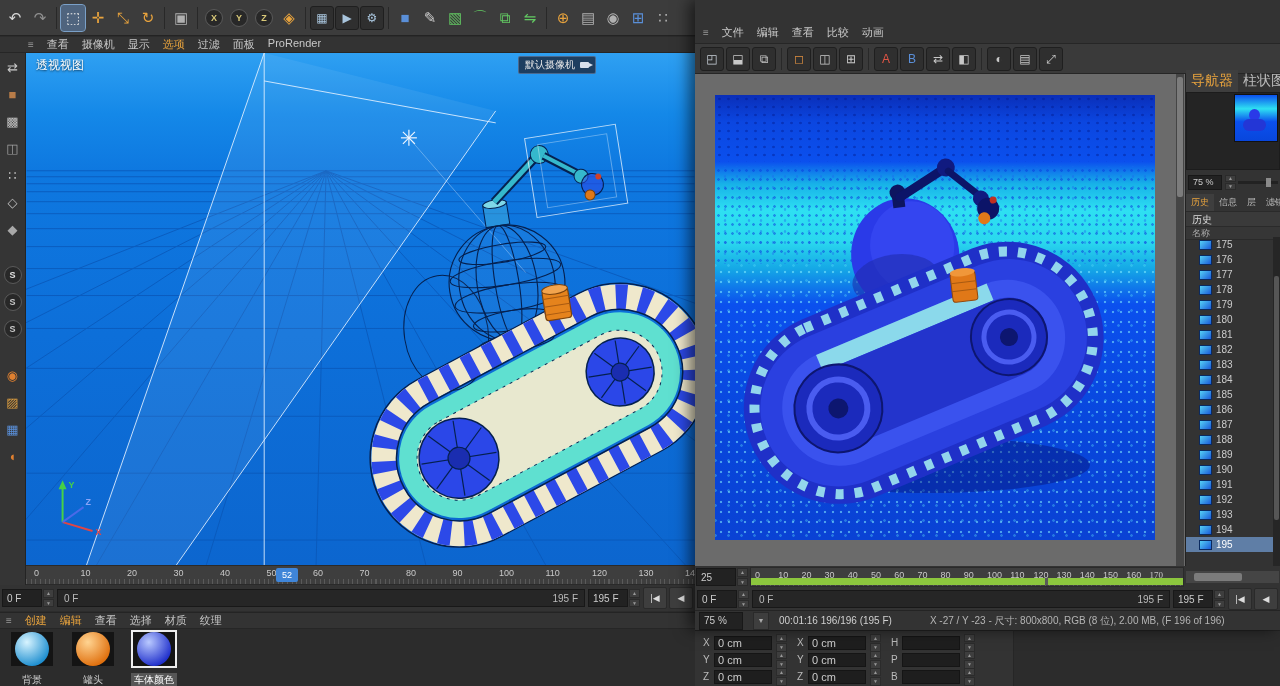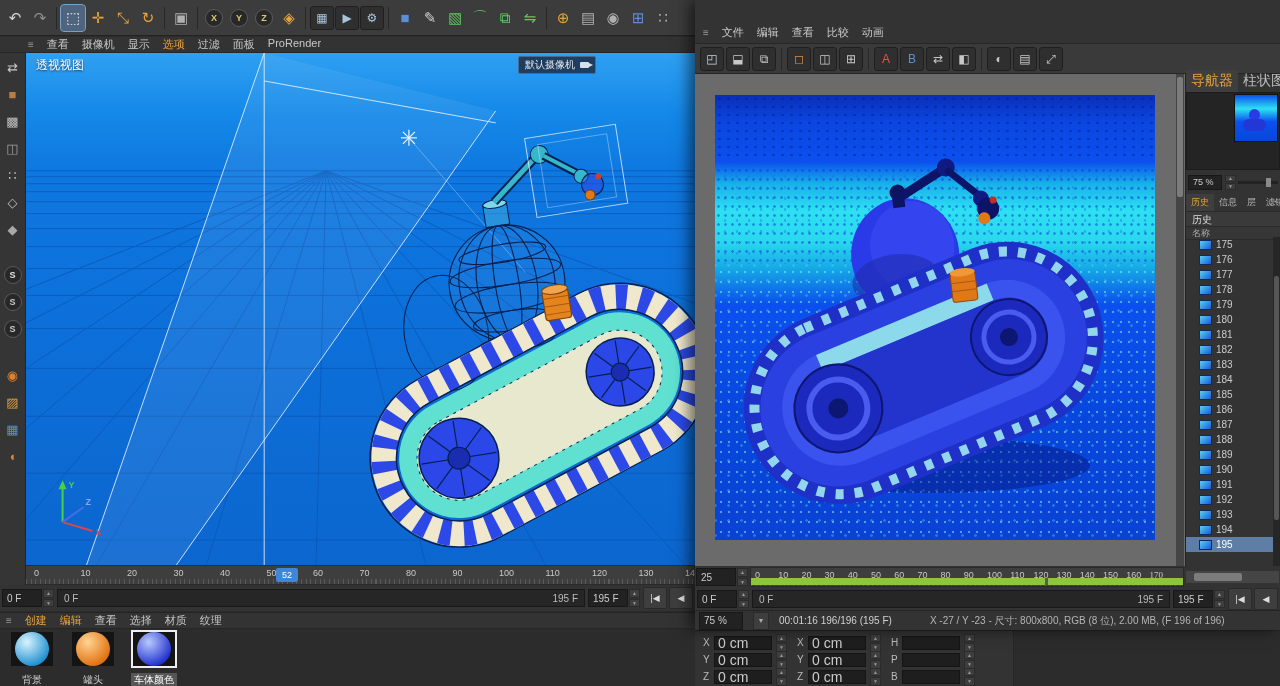--- a/index.html
+++ b/index.html
@@ -70,21 +70,21 @@
   .sphere{width:34px;height:34px;border-radius:50%;}
   .mat-label{font-size:10px;color:#ccc;margin-top:7px;padding:0 3px;white-space:nowrap;}
   .mat.sel .mat-label{background:#565656;color:#fff;}
 
   
   #coords{position:absolute;left:695px;top:630px;width:318px;height:56px;background:#333;border-top:1px solid #222;
     display:flex;gap:10px;padding:4px 8px;box-sizing:border-box;}
   .coord-col{display:flex;flex-direction:column;gap:2px;}
   .coord-row{display:flex;align-items:center;gap:3px;height:15px;}
   .coord-label{width:8px;font-size:10px;color:#bbb;}
-  .coord-input{width:58px;height:14px;background:#1e1e1e;border:1px solid #151515;font-size:14px;color:#ccc;display:flex;align-items:center;padding:0 3px;box-sizing:border-box;}
+  .coord-input{width:58px;height:14px;background:#1e1e1e;border:1px solid #151515;font-size:11px;color:#ccc;display:flex;align-items:center;padding:0 3px;box-sizing:border-box;}
   #br-filler{position:absolute;left:1013px;top:630px;width:267px;height:56px;background:#2c2c2c;border-top:1px solid #222;border-left:1px solid #262626;}
 
   
   #pv{position:absolute;left:695px;top:0;width:585px;height:630px;background:#333;z-index:5;box-shadow:-6px 0 14px rgba(0,0,0,.55);}
   #pv-title{position:absolute;left:0;top:0;right:0;height:22px;background:#191919;display:flex;align-items:center;gap:6px;padding:0 8px;font-size:12px;color:#e2e2e2;}
   .pv-app-icon{width:13px;height:13px;background:linear-gradient(135deg,#6ab0f0,#2050c0);border-radius:2px;flex:none;}
   #pv-menubar{left:0;top:22px;width:585px;height:22px;padding-left:8px;border-bottom:1px solid #262626;}
   #pv-toolbar{position:absolute;left:0;top:44px;width:585px;height:30px;background:#3a3a3a;border-bottom:1px solid #262626;
     display:flex;align-items:center;gap:2px;padding:0 5px;box-sizing:border-box;}
   #pv-content{position:absolute;left:0;top:74px;width:585px;height:492px;background:#6b6b6b;}

